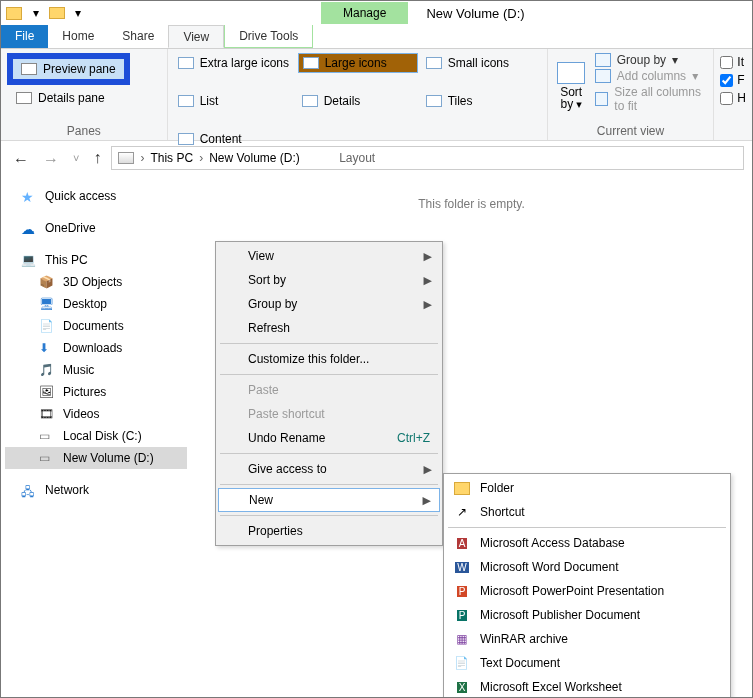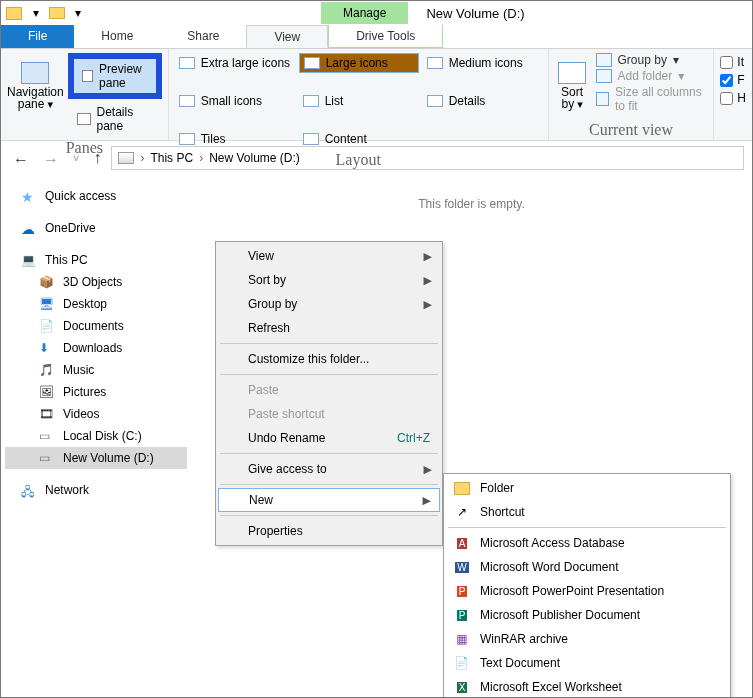--- a/index.html
+++ b/index.html
@@ -7,29 +7,29 @@
 
   
   .titlebar { height: 24px; display: flex; align-items: center; background: #fff; }
   .titlebar .qat { display: flex; align-items: center; gap: 4px; padding: 0 4px; }
   .qat-ico { width: 18px; height: 18px; display: flex; align-items: center; justify-content: center; }
   .titlebar .contextual-tab { margin-left: 230px; background: #a3e29f; padding: 4px 22px; font-size: 12px; }
   .titlebar .wintitle { margin-left: 18px; font-size: 13px; }
 
   
   .tabstrip { height: 24px; display: flex; align-items: stretch; border-bottom: 1px solid #d0d0d0; }
-  .tab { padding: 4px 27px; color: #333; cursor: default; }
+  .tab { padding: 4px 14px; color: #333; cursor: default; }
   .tab.file { background: #1979ca; color: #fff; }
   .tab.active { background: #f5f6f7; border: 1px solid #d0d0d0; border-bottom: 1px solid #f5f6f7; }
   .tab.tool { border: 1px solid #a3e29f; border-top: none; }
 
   
   .ribbon { height: 92px; background: #f5f6f7; border-bottom: 1px solid #d9d9d9; display: flex; }
   .group { border-right: 1px solid #e1e1e1; padding: 4px 6px 2px 6px; display: flex; flex-direction: column; justify-content: space-between; }
-  .group-label { text-align: center; color: #666; font-size: 16px; margin-top: 2px; font-family: Liberation Serif, serif; }
+  .group-label { text-align: center; color: #666; font-size: 12px; margin-top: 2px; }
   .panes-top { display: flex; gap: 4px; }
   .bigbtn { display: flex; flex-direction: column; align-items: center; justify-content: center; width: 58px; height: 66px; }
   .bigbtn .ico { width: 28px; height: 22px; border: 1px solid #6aa0d8; background: #d6e8f8; }
   .bigbtn .lbl { text-align: center; font-size: 11px; line-height: 12px; margin-top: 2px; }
   .panes-right { display: flex; flex-direction: column; gap: 2px; }
   .pillbtn { display: flex; align-items: center; gap: 6px; padding: 3px 8px; border: 1px solid transparent; }
   .pillbtn.sel { background: #c8e0f6; border: 6px solid #1d4ed8; }
   .pillbtn .pico { width: 16px; height: 12px; border: 1px solid #888; background: #fff; display: inline-block; }
   .layout-grid { display: grid; grid-template-columns: repeat(3, 120px); grid-auto-rows: 20px; gap: 18px 4px; }
   .litem { display: flex; align-items: center; gap: 6px; padding: 1px 4px; }
@@ -114,24 +114,20 @@
   <div class="tab file">File</div>
   <div class="tab">Home</div>
   <div class="tab">Share</div>
   <div class="tab active">View</div>
   <div class="tab tool">Drive Tools</div>
 </div>
 
 <div class="ribbon">
   <div class="group" style="width:170px">
     <div class="panes-top">
-      <div class="bigbtn">
-        <div class="ico"></div>
-        <div class="lbl"><span>Navigation pane</span> ▾</div>
-      </div>
       <div class="panes-right">
         <div class="pillbtn sel">
             <span class="pico"></span>
             <span>Preview pane</span>
           </div>
         <div class="pillbtn">
             <span class="pico"></span>
             <span>Details pane</span>
           </div>
       </div>
@@ -144,24 +140,20 @@
       <div class="litem">
           <span class="lico"></span>
           <span>Extra large icons</span>
         </div>
       <div class="litem sel">
           <span class="lico"></span>
           <span>Large icons</span>
         </div>
       <div class="litem">
           <span class="lico"></span>
-          <span>Medium icons</span>
-        </div>
-      <div class="litem">
-          <span class="lico"></span>
           <span>Small icons</span>
         </div>
       <div class="litem">
           <span class="lico"></span>
           <span>List</span>
         </div>
       <div class="litem">
           <span class="lico"></span>
           <span>Details</span>
         </div>
@@ -178,21 +170,21 @@
   </div>
 
   <div class="group" style="width:170px">
     <div style="display:flex;gap:6px">
       <div class="bigbtn" style="width:42px">
         <div class="ico" style="background:#fff"></div>
         <div class="lbl"><span>Sort by</span> ▾</div>
       </div>
       <div class="curview-grid">
         <div class="cvrow"><span class="cvico"></span><span>Group by</span> ▾</div>
-        <div class="cvrow" style="color:#9a9a9a"><span class="cvico"></span><span>Add folder</span> ▾</div>
+        <div class="cvrow" style="color:#9a9a9a"><span class="cvico"></span><span>Add columns</span> ▾</div>
         <div class="cvrow" style="color:#9a9a9a">
             <span class="cvico"></span>
             <span>Size all columns to fit</span>
           </div>
       </div>
     </div>
     <div class="group-label">Current view</div>
   </div>
 
   <div class="group" style="border-right:none">

